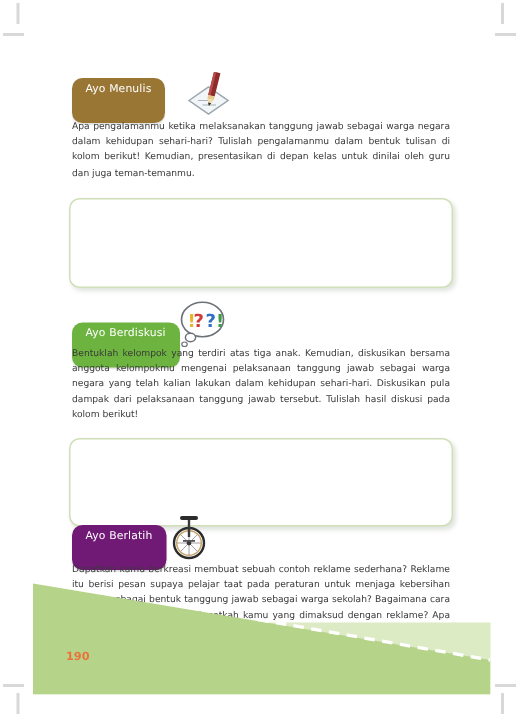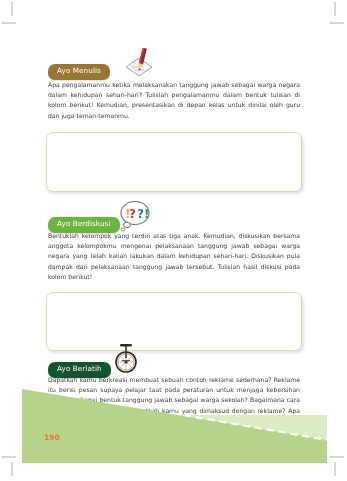--- a/index.html
+++ b/index.html
@@ -34,22 +34,22 @@
   .foot-mid svg{display:block;}
   .foot-dash{
     position:absolute;left:22px;top:384px;width:305px;height:79px;
     overflow:hidden;pointer-events:none;
   }
 
   
   .sec{position:absolute;left:0;width:347px;}
   .badge-row{position:relative;height:26px;}
   .badge{
-    position:absolute;left:48px;top:12px;
-    height:16px;line-height:13px;
+    position:absolute;left:48px;top:0;
+    height:30px;line-height:13px;
     padding:0 9px 0 9px;
     border-radius:7px;
     color:#ffffff;
     font-size:7.2px;
     letter-spacing:.1px;
     white-space:nowrap;
     font-family:"DejaVu Sans", sans-serif;
     box-shadow:0 1px 1px rgba(0,0,0,.12);
   }
   .sec-icon{position:absolute;}
@@ -116,40 +116,40 @@
           </g>
         </svg>
       </div>
     </div>
     <div class="para" style="top:28px;">Apa pengalamanmu ketika melaksanakan tanggung jawab sebagai warga negara dalam kehidupan sehari-hari? Tulislah pengalamanmu dalam bentuk tulisan di kolom berikut! Kemudian, presentasikan di depan kelas untuk dinilai oleh guru dan juga teman-temanmu.</div>
     <div class="abox" style="top:80px;height:58px;"></div>
   </div>
 
   <div class="sec" style="top:205px;">
     <div class="badge-row">
-      <div class="badge" style="background:#6cb33f;">Ayo Berdiskusi</div>
+      <div class="badge" style="background:#6cb33f;margin-top:10px;">Ayo Berdiskusi</div>
       <div class="sec-icon" style="left:116px;top:-5px;">
         <svg width="38" height="32" viewBox="0 0 38 32">
           <ellipse cx="19" cy="13" rx="14" ry="11.5" fill="#ffffff" stroke="#6c7278" stroke-width="1.1"></ellipse>
           <ellipse cx="11" cy="25" rx="3.4" ry="2.8" fill="#ffffff" stroke="#6c7278" stroke-width="1"></ellipse>
           <ellipse cx="7" cy="29.5" rx="1.8" ry="1.5" fill="#ffffff" stroke="#6c7278" stroke-width=".8"></ellipse>
           <text x="9" y="18" font-family="DejaVu Sans, sans-serif" font-size="12" font-weight="bold" fill="#e8b62c">!</text>
           <text x="13" y="18" font-family="DejaVu Sans, sans-serif" font-size="12" font-weight="bold" fill="#cf3b3b">?</text>
           <text x="21" y="18" font-family="DejaVu Sans, sans-serif" font-size="12" font-weight="bold" fill="#2f6fc4">?</text>
           <text x="28" y="18" font-family="DejaVu Sans, sans-serif" font-size="12" font-weight="bold" fill="#3f9b4a">!</text>
         </svg>
       </div>
     </div>
     <div class="para" style="top:26px;">Bentuklah kelompok yang terdiri atas tiga anak. Kemudian, diskusikan bersama anggota kelompokmu mengenai pelaksanaan tanggung jawab sebagai warga negara yang telah kalian lakukan dalam kehidupan sehari-hari. Diskusikan pula dampak dari pelaksanaan tanggung jawab tersebut. Tulislah hasil diskusi pada kolom berikut!</div>
     <div class="abox" style="top:87px;height:57px;"></div>
   </div>
 
   <div class="sec" style="top:350px;">
     <div class="badge-row">
-      <div class="badge" style="background:#14532d;">Ayo Berlatih</div>
+      <div class="badge" style="background:#701a75;">Ayo Berlatih</div>
       <div class="sec-icon" style="left:109px;top:-10px;">
         <svg width="34" height="34" viewBox="0 0 34 34">
           <circle cx="17" cy="22" r="10" fill="none" stroke="#2b2b2b" stroke-width="1.6"></circle>
           <circle cx="17" cy="22" r="8.2" fill="none" stroke="#c9a46a" stroke-width="1"></circle>
           <g stroke="#9a9a9a" stroke-width=".6">
             <line x1="17" y1="14" x2="17" y2="30"></line>
             <line x1="9" y1="22" x2="25" y2="22"></line>
             <line x1="11.4" y1="16.4" x2="22.6" y2="27.6"></line>
             <line x1="22.6" y1="16.4" x2="11.4" y2="27.6"></line>
           </g>

